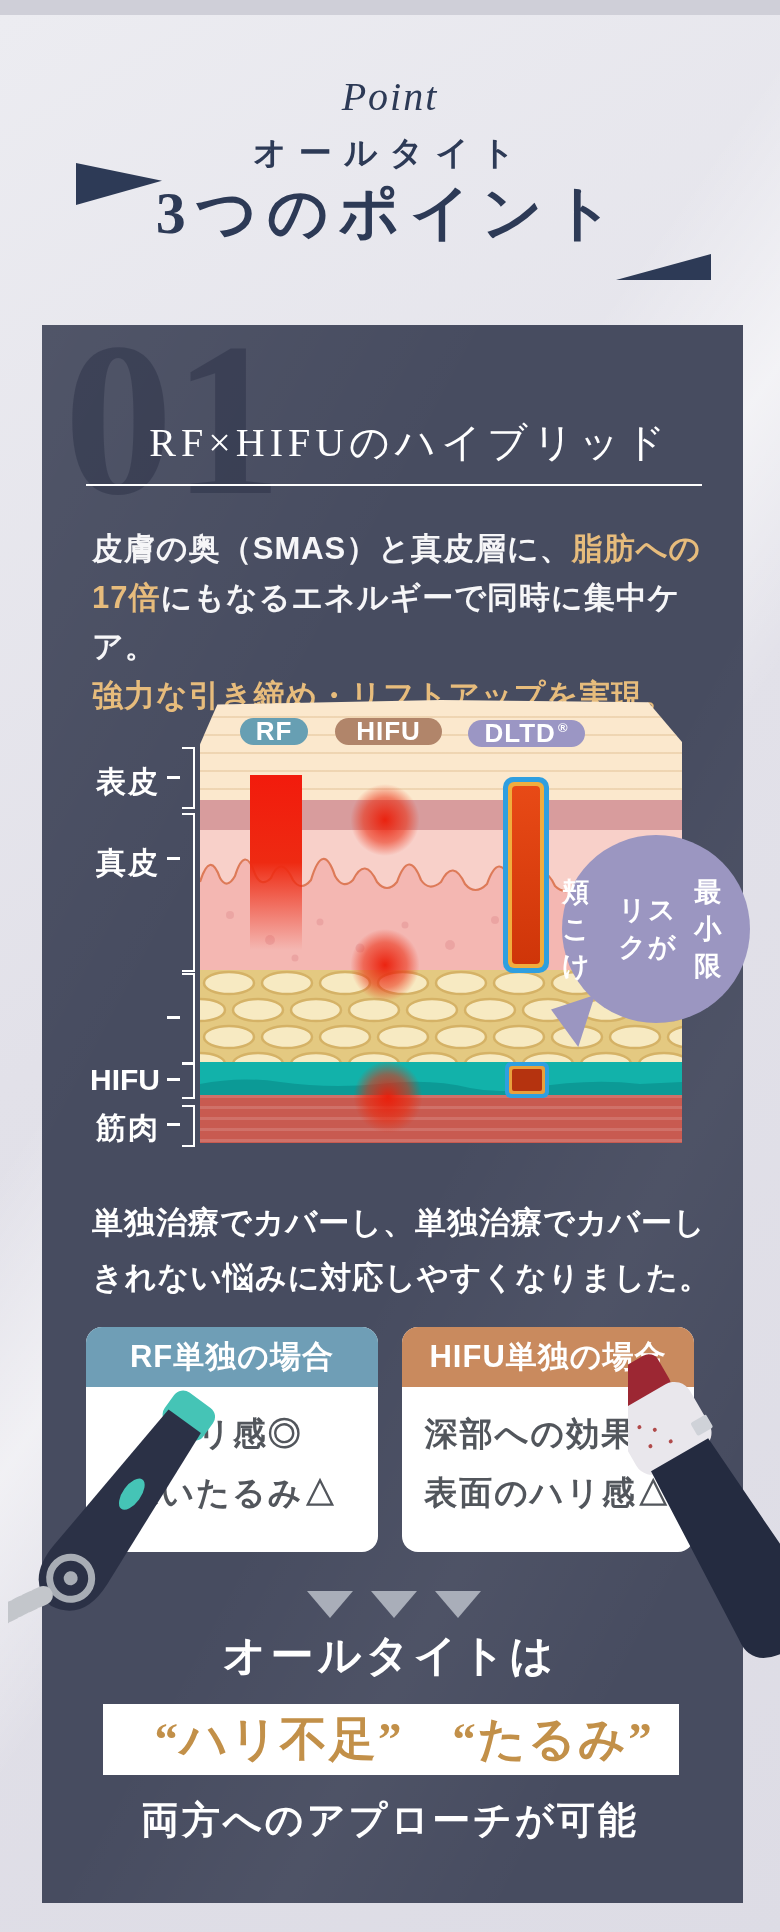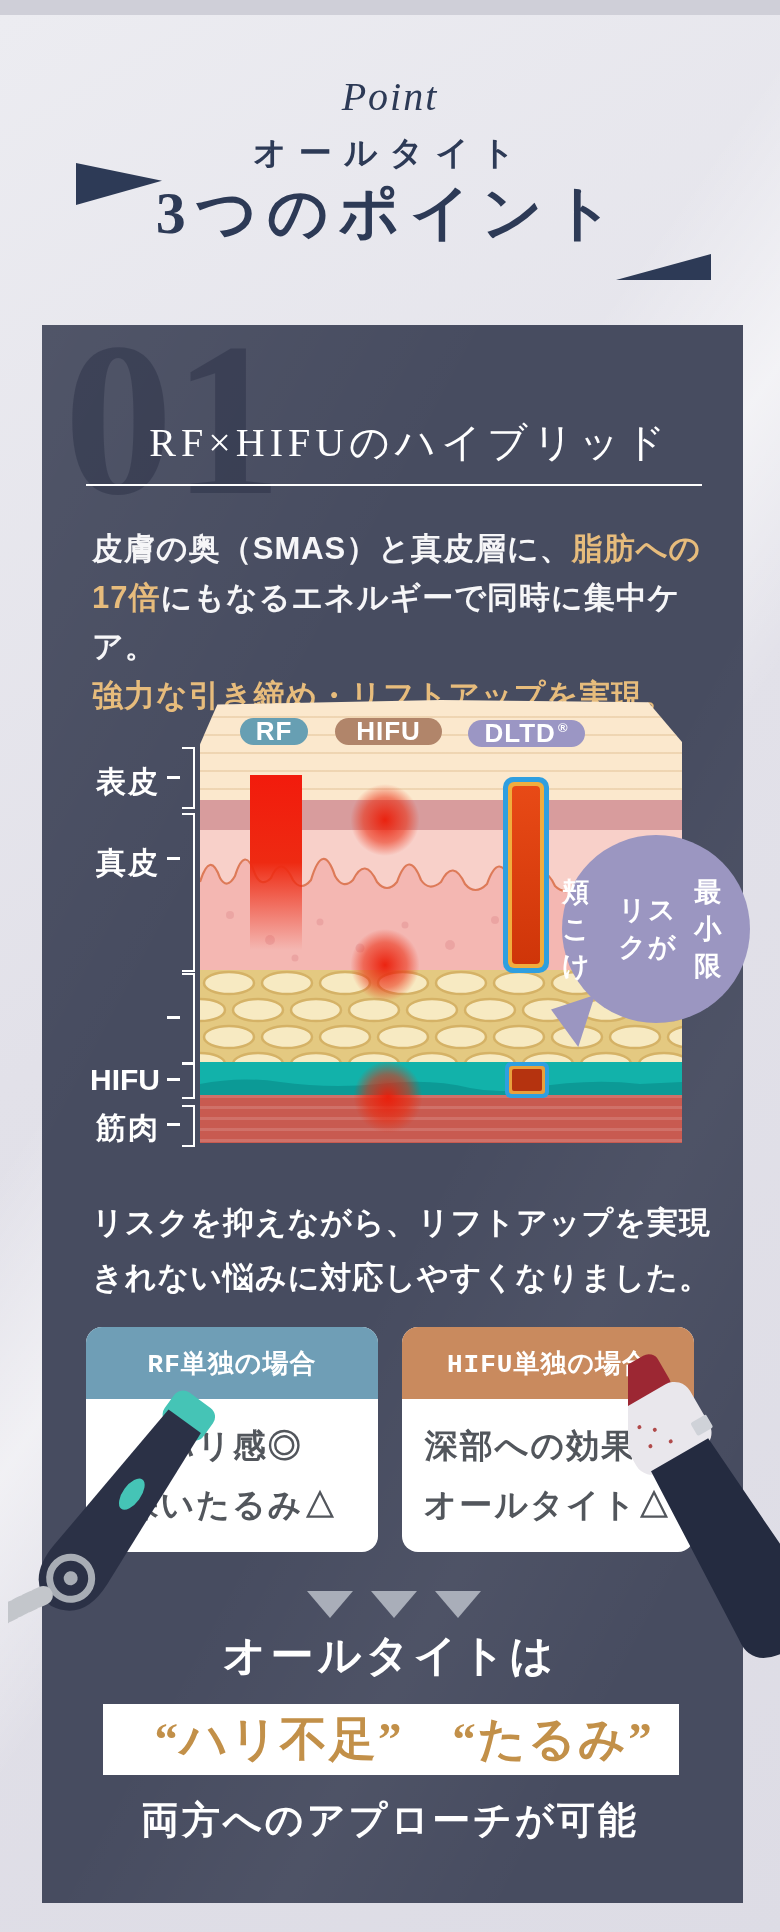--- a/index.html
+++ b/index.html
@@ -64,22 +64,22 @@
   
   .balloon{left:562px;top:820px;width:188px;height:188px;border-radius:50%;background:#9b96c1;
            display:flex;align-items:center;justify-content:center;z-index:5;}
   .balloon div{color:#fff;font-size:27px;font-weight:bold;line-height:37px;letter-spacing:2px;}
   .balloon-tail{left:551px;top:980px;width:44px;height:52px;background:#9b96c1;z-index:4;
            clip-path:polygon(100% 0,62% 100%,0 28%);}
   
   .mid-copy{left:92px;top:1180px;width:620px;font-size:31px;line-height:55px;color:#fff;font-weight:bold;letter-spacing:1px;}
   
   .cmp{top:1312px;width:292px;height:225px;border-radius:16px;background:#fff;overflow:hidden;}
-  .cmp .hd{height:72px;display:flex;align-items:center;justify-content:center;
-           color:#fff;font-size:26px;font-weight:bold;letter-spacing:1px;font-family:Liberation Mono, monospace;}
+  .cmp .hd{height:60px;display:flex;align-items:center;justify-content:center;
+           color:#fff;font-size:31px;font-weight:bold;letter-spacing:1px;}
   .cmp .bd{height:153px;display:flex;flex-direction:column;align-items:center;justify-content:center;gap:14px;
            color:#52565c;font-size:33px;font-weight:bold;letter-spacing:2px;}
   
   .dtri{top:1576px;width:46px;height:27px;background:#a9aeb9;clip-path:polygon(0 0,100% 0,50% 100%);}
   .lead{left:0;right:0;top:1612px;font-size:43px;color:#fff;letter-spacing:4px;font-weight:bold;}
   .gbox{top:1689px;height:71px;background:#fff;display:flex;align-items:center;justify-content:center;}
   .gbox span{color:#c29049;font-size:47px;font-weight:bold;letter-spacing:2px;font-family:"Liberation Serif",serif;}
   .tail-copy{left:0;right:0;top:1780px;font-size:38px;color:#fff;letter-spacing:3px;font-weight:bold;}
   svg{display:block;}
 </style>
@@ -193,36 +193,36 @@
   <div class="abs tick" style="top:1108px;"></div>
 
   <div class="abs balloon-tail"></div>
   <div class="abs balloon gothic">
     <div>頬こけ</div>
     <div>リスクが</div>
     <div>最小限</div>
   </div>
 
   <div class="abs gothic mid-copy">
-    <div>リスクを抑えながら、リフトアップを実現</div>
+    <div>単独治療でカバーし、単独治療でカバーし</div>
     <div>きれない悩みに対応しやすくなりました。</div>
   </div>
 
   <div class="abs cmp" style="left:86px;">
     <div class="hd gothic" style="background:#6f9eb6;">RF単独の場合</div>
     <div class="bd gothic">
       <div>ハリ感◎</div>
       <div>深いたるみ△</div>
     </div>
   </div>
   <div class="abs cmp" style="left:402px;">
     <div class="hd gothic" style="background:#c98a5e;">HIFU単独の場合</div>
     <div class="bd gothic">
       <div>深部への効果◎</div>
-      <div>オールタイト△</div>
+      <div>表面のハリ感△</div>
     </div>
   </div>
 
   <svg class="abs" style="left:8px;top:1355px;" width="210" height="310" viewBox="0 0 210 310">
     <g transform="rotate(36 105 150)">
       <rect x="81" y="2" width="48" height="38" rx="11" fill="#45c4b6"></rect>
       <path d="M85 28 L125 28 L138 205 Q141 250 105 256 Q69 250 72 205 Z" fill="#2b3146"></path>
       <ellipse cx="105" cy="118" rx="9" ry="18" fill="#45c4b6"></ellipse>
       <circle cx="105" cy="222" r="21" fill="none" stroke="#a8adb5" stroke-width="7"></circle>
       <circle cx="105" cy="222" r="7" fill="#a8adb5"></circle>

